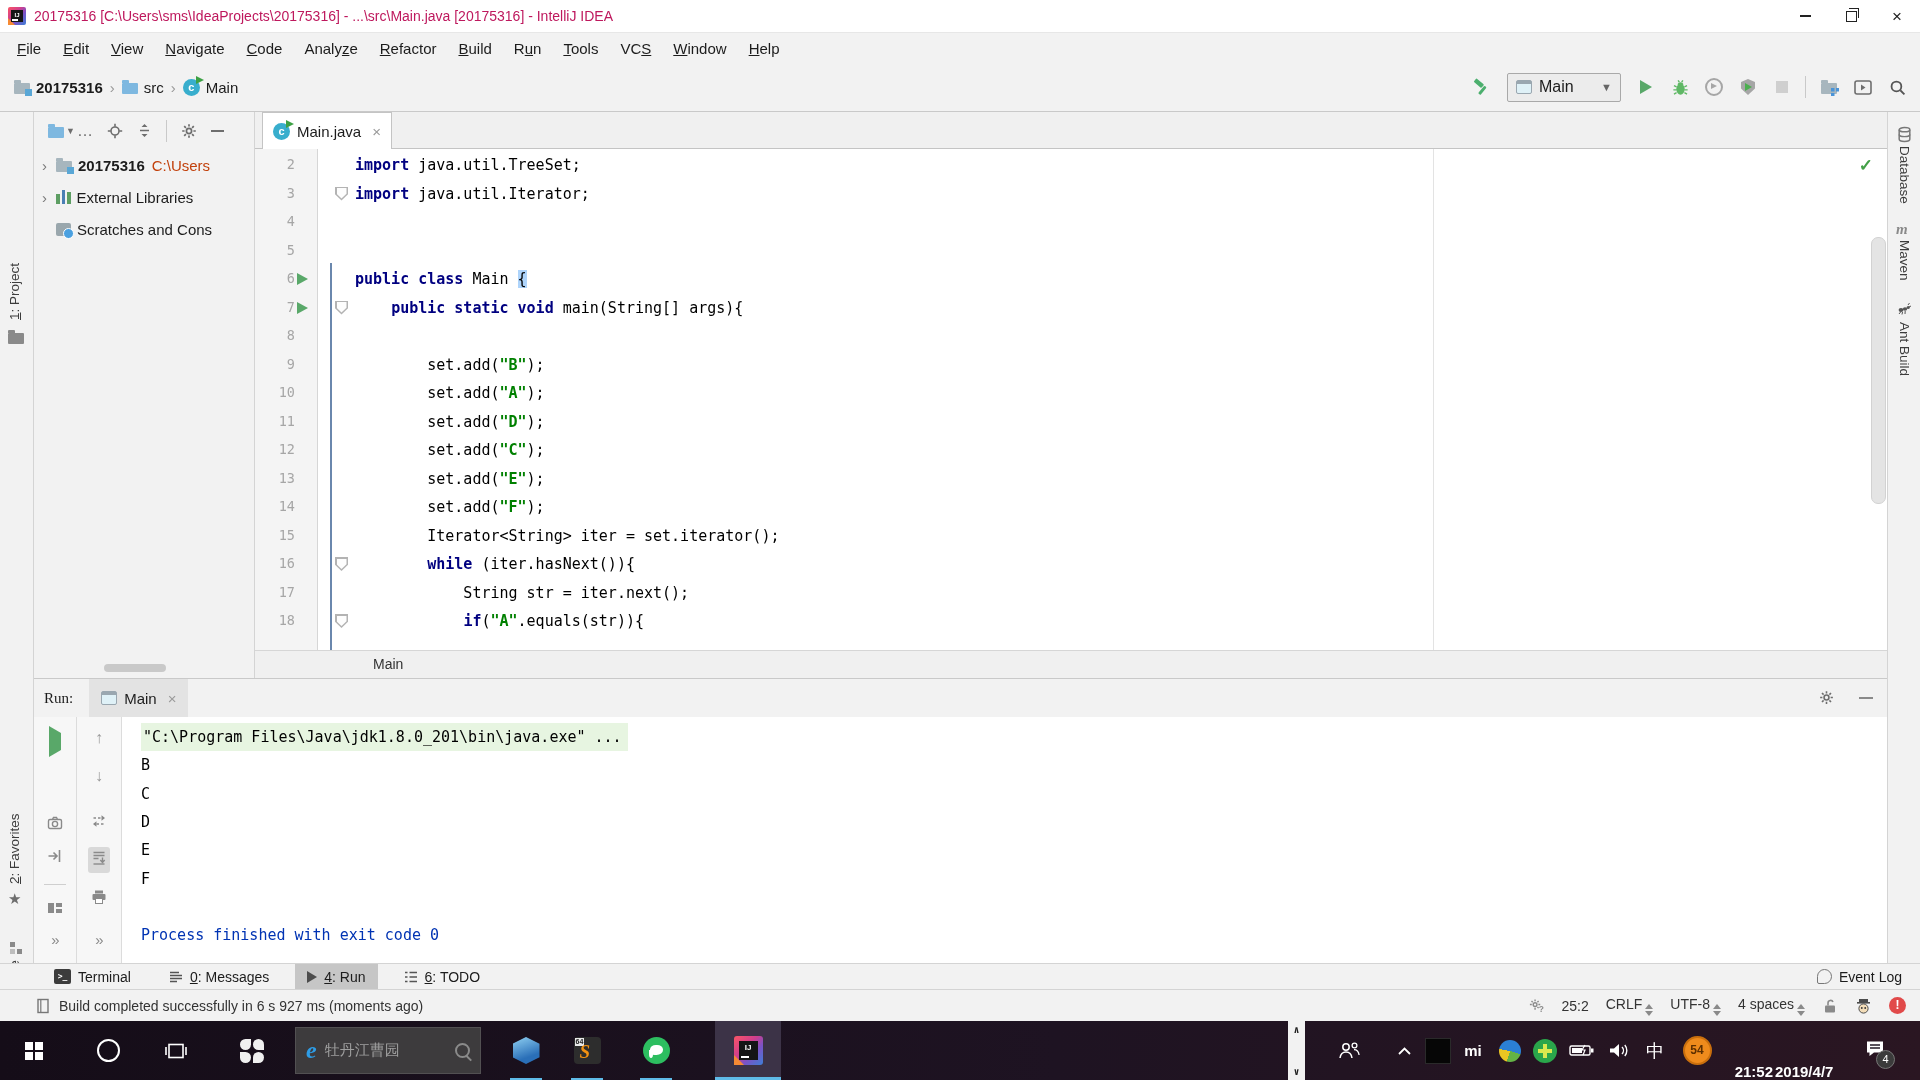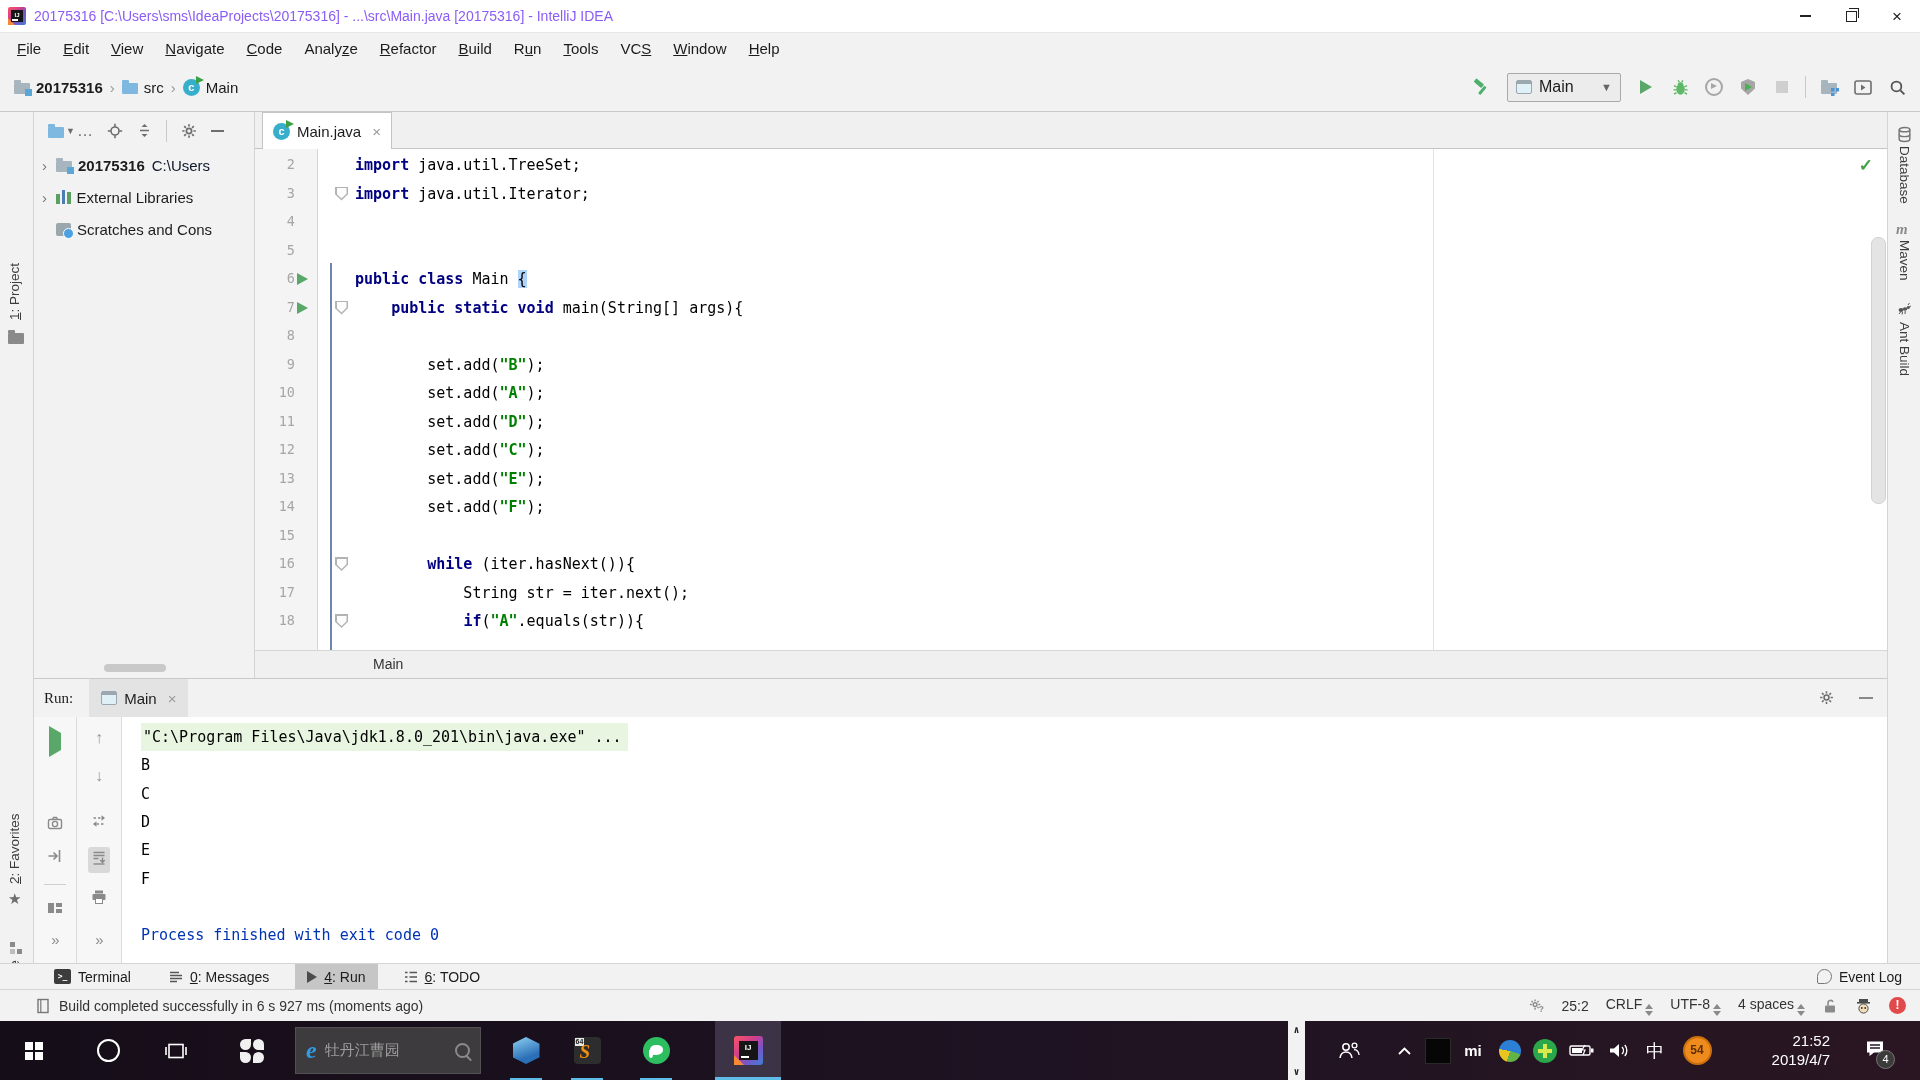--- a/index.html
+++ b/index.html
@@ -11,21 +11,21 @@
   
   #titlebar{position:absolute;left:0;top:0;width:1920px;height:32px;background:#fff;
             display:flex;align-items:center;border-bottom:1px solid #e7e7e7;}
   .idea-logo{position:relative;width:18px;height:18px;margin:0 8px 0 8px;border-radius:2px;
              background:linear-gradient(135deg,#fb5564 0%,#cf3e8e 38%,#7a53c6 62%,#3d7fd6 100%);}
   .idea-logo:before{content:"";position:absolute;left:0;bottom:0;border-left:7px solid #f68a34;
              border-top:7px solid transparent;}
   .idea-inner{position:absolute;left:3px;top:3px;right:3px;bottom:3px;background:#151515;color:#fff;
              font:bold 6px/10px "Liberation Sans",sans-serif;text-align:center;}
   .idea-inner:after{content:"";position:absolute;left:1px;bottom:1px;width:6px;height:1.6px;background:#fff;}
-  #win-title{font-size:14px;color:#8b5cf6;}
+  #win-title{font-size:14px;color:#be185d;}
   .win-btns{position:absolute;right:0;top:0;height:32px;display:flex;}
   .wbtn{width:46px;height:32px;display:flex;align-items:center;justify-content:center;}
   .wmin{width:11px;height:1.5px;background:#222;}
   .wrest{width:9px;height:9px;border:1.3px solid #222;position:relative;background:#fff;}
   .wrest:before{content:"";position:absolute;left:2px;top:-4px;width:9px;height:9px;border:1.3px solid #222;border-bottom:none;border-left:none;}
   .wx{font-size:17px;color:#222;line-height:1;}
 
   
   #menubar{position:absolute;left:0;top:33px;width:1920px;height:30px;background:#f2f2f2;
            display:flex;align-items:center;padding-left:6px;box-sizing:border-box;font-size:15px;}
@@ -55,21 +55,21 @@
   .vtextR{position:absolute;left:9px;writing-mode:vertical-rl;font-size:13.5px;color:#3c3c3c;white-space:nowrap;}
   .stripic{position:absolute;left:8px;}
 
   
   #project{position:absolute;left:34px;top:112px;width:221px;height:566px;background:#f2f2f2;border-right:1px solid #d4d4d4;box-sizing:border-box;}
   #phead{height:37px;display:flex;align-items:center;gap:14px;padding-left:14px;}
   #ptree{font-size:15px;}
   .trow{height:32px;display:flex;align-items:center;position:relative;white-space:nowrap;overflow:hidden;}
   .tchev{width:14px;margin-left:8px;color:#7a7a7a;font-size:15px;}
   .trow .lbl{margin-left:6px;}
-  .trow .dtl{margin-left:7px;color:#0f172a;}
+  .trow .dtl{margin-left:7px;color:#c2410c;}
   #pscroll{position:absolute;left:70px;top:552px;width:62px;height:8px;border-radius:4px;background:#c9c9c9;}
 
   
   #editor{position:absolute;left:255px;top:112px;width:1632px;height:566px;background:#fff;}
   #tabbar{position:absolute;left:0;top:0;width:100%;height:37px;background:#f0f0f0;border-bottom:1px solid #c4c4c4;box-sizing:border-box;}
   .etab{position:absolute;left:7px;top:0;height:37px;background:#fff;border:1px solid #c4c4c4;border-bottom:none;
         display:flex;align-items:center;gap:7px;padding:0 10px;box-sizing:border-box;font-size:15px;}
   .tabx{color:#9a9a9a;font-size:15px;margin-left:4px;}
   #code{position:absolute;left:0;top:37px;width:100%;height:501px;overflow:hidden;background:#fff;}
   #gutterbg{position:absolute;left:0;top:0;width:63px;height:100%;background:#f4f4f4;border-right:1px solid #d6d6d6;box-sizing:border-box;}
@@ -168,21 +168,21 @@
               color:#222;font:bold 10px "DejaVu Sans Mono",monospace;padding:3px 0;box-sizing:border-box;}
   .tray-dark{width:24px;height:24px;background:#060606;border:1px solid #2a2a2a;}
   .mi{color:#fff;font:bold 15px "Liberation Sans",sans-serif;letter-spacing:0;}
   .sphere{width:22px;height:22px;border-radius:50%;background:conic-gradient(#2b7fd4 0 30%,#64b346 30% 55%,#e9c522 55% 78%,#2b7fd4 78% 100%);}
   .gplus{position:relative;width:24px;height:24px;border-radius:50%;background:#2aa64b;}
   .gplus:before{content:"";position:absolute;left:5px;top:10px;width:14px;height:4px;background:#d8e94f;}
   .gplus:after{content:"";position:absolute;left:10px;top:5px;width:4px;height:14px;background:#d8e94f;}
   .ime{color:#fff;font-size:18px;}
   .b84{width:29px;height:29px;border-radius:50%;background:#ef8b1c;border:2px solid #c96f0d;box-sizing:border-box;
        color:#5d2f00;font:bold 12px/25px "Liberation Sans",sans-serif;text-align:center;}
-  #tb-clock{left:1738px;width:92px;flex-direction:column;justify-content:center;gap:2px;color:#fff;font-size:15px;line-height:1.1;align-items:flex-end;}
+  #tb-clock{left:1738px;width:92px;justify-content:center;gap:2px;color:#fff;font-size:15px;line-height:1.1;align-items:flex-end;font-weight:bold;}
   .notif{position:relative;}
   .nbadge{position:absolute;right:-9px;bottom:-7px;width:17px;height:17px;border-radius:50%;background:#3b3b3b;
           border:1px solid #777;color:#fff;font:11px/17px "Liberation Sans",sans-serif;text-align:center;}
 
   
   .ic-folder{position:relative;display:inline-block;width:16px;height:11px;background:#a7b6be;border-radius:1px;margin-top:3px;}
   .ic-folder:before{content:"";position:absolute;top:-3px;left:0;width:7px;height:3px;background:inherit;border-radius:1px 1px 0 0;}
   .ic-folder.prj:after{content:"";position:absolute;right:-2px;bottom:-2px;width:7px;height:7px;background:#59a7d6;}
   .ic-folder.src{background:#7eb8e0;}
   .ic-folder.struct:after{content:"";position:absolute;right:-2px;bottom:-2px;width:8px;height:8px;
@@ -505,20 +505,21 @@
           <div class="cl" style="top: 315.5px;">
             <span class="ln">13</span>
             <span class="ctext"><span class="">        set.add(</span><span class="tk-str">"E"</span><span class="">);</span></span>
           </div>
           <div class="cl" style="top: 344px;">
             <span class="ln">14</span>
             <span class="ctext"><span class="">        set.add(</span><span class="tk-str">"F"</span><span class="">);</span></span>
           </div>
           <div class="cl" style="top: 372.5px;">
             <span class="ln">15</span>
+            <span class="ctext"><span class="">        Iterator&lt;String&gt; iter = set.iterator();</span></span>
           </div>
           <div class="cl" style="top: 401px;">
             <span class="ln">16</span>
             <span class="fold"></span>
             <span class="ctext"><span class="">        </span><span class="tk-kw">while</span><span class=""> (iter.hasNext()){</span></span>
           </div>
           <div class="cl" style="top: 429.5px;">
             <span class="ln">17</span>
             <span class="ctext"><span class="">            String str = iter.next();</span></span>
           </div>

